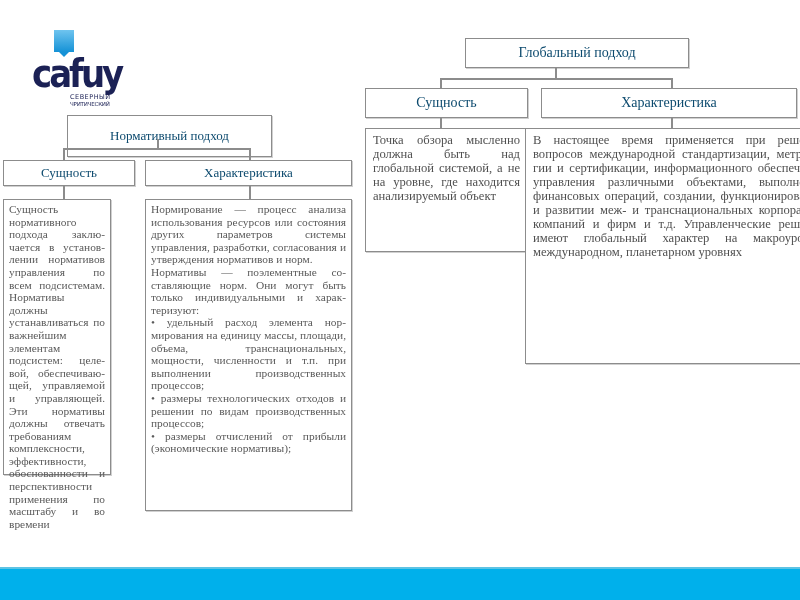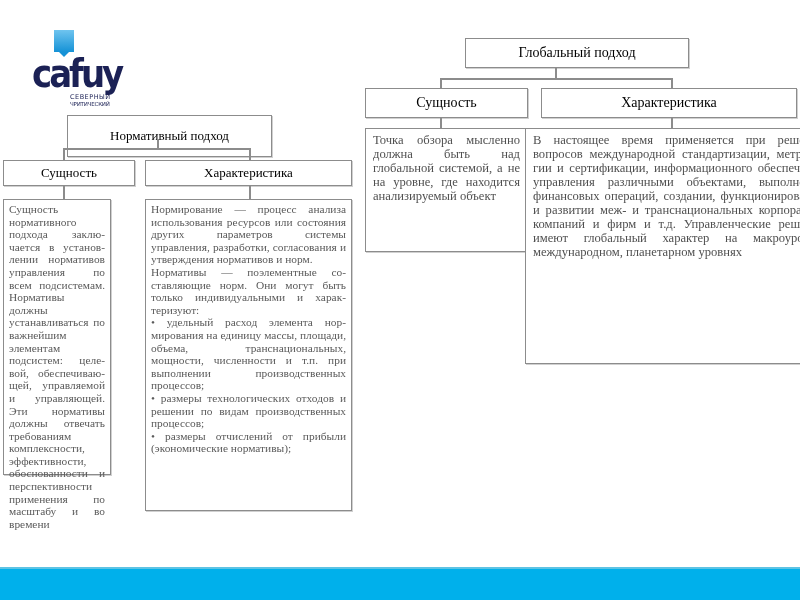--- a/index.html
+++ b/index.html
@@ -7,21 +7,21 @@
   body { position: relative; font-family: "Liberation Serif", "DejaVu Serif", serif; color: #555; }
 
   .box {
     position: absolute;
     border: 1.5px solid #8c8c8c;
     background: #ffffff;
     box-shadow: 1px 1px 0 #d0d0d0;
   }
   .header-box {
     display: flex; align-items: center; justify-content: center;
-    font-size: 13px; color: #000000;
+    font-size: 13px; color: #0c4a6e;
   }
   .text-box {
     padding: 3px 5px;
     font-size: 11.4px;
     line-height: 12.6px;
     color: #5a5a5a;
     text-align: justify;
     text-align-last: left;
     hyphens: manual;
   }

